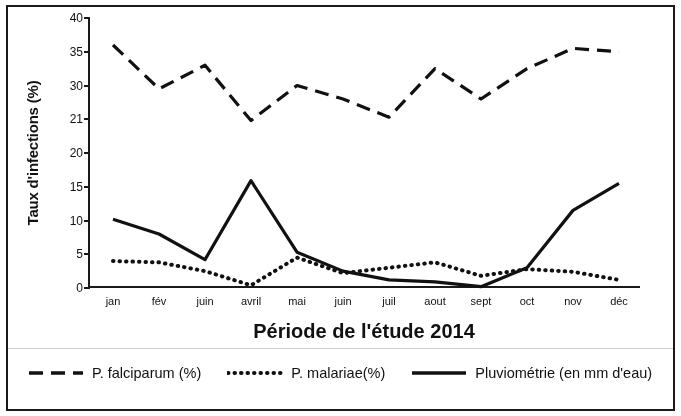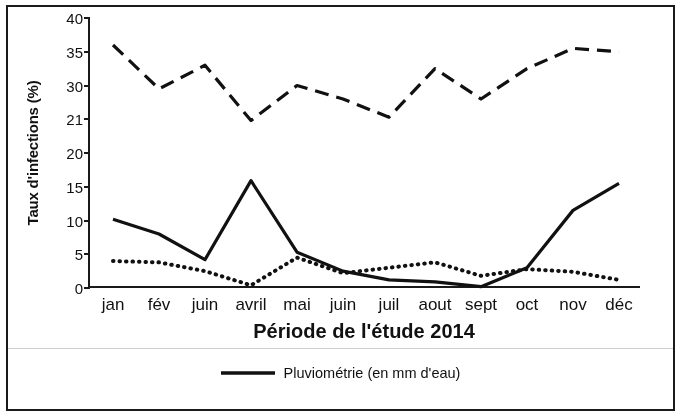--- a/index.html
+++ b/index.html
@@ -68,38 +68,38 @@
     font-size: 15px;
     font-weight: bold;
     color: #111;
     letter-spacing: -0.2px;
   }
   .ytick {
     position: absolute;
     right: 100%;
     margin-right: 7px;
     transform: translateY(-50%);
-    font-size: 15px;
+    font-size: 12px;
     color: #111;
     white-space: nowrap;
   }
   .ytick-mark {
     position: absolute;
     right: 100%;
     width: 6px;
     height: 0;
     border-top: 2px solid #1a1a1a;
     transform: translateY(-1px);
   }
   .xtick-label {
     position: absolute;
     top: 100%;
     margin-top: 9px;
     transform: translateX(-50%);
-    font-size: 17px;
+    font-size: 11px;
     color: #111;
     white-space: nowrap;
   }
   .xlabel {
     position: absolute;
     left: 88px;
     top: 320px;
     width: 552px;
     text-align: center;
     font-size: 20px;
@@ -195,19 +195,35 @@
   </div>
 
   <div class="xlabel">Période de l'étude 2014</div>
 
   <div class="divider"></div>
 
   <div class="legend" id="legend">
       <div class="legend-item">
         <div class="legend-swatch">
           <svg width="56" height="10" viewBox="0 0 56 10">
+            <line x1="1" y1="5" x2="55" y2="5" stroke="#111111" stroke-width="3.4" stroke-linecap="butt" stroke-dasharray="14 8"></line>
+          </svg>
+        </div>
+        <span class="legend-label">P. falciparum (%)</span>
+      </div>
+      <div class="legend-item">
+        <div class="legend-swatch">
+          <svg width="56" height="10" viewBox="0 0 56 10">
+            <line x1="1" y1="5" x2="55" y2="5" stroke="#111111" stroke-width="4" stroke-linecap="round" stroke-dasharray="0.5 6"></line>
+          </svg>
+        </div>
+        <span class="legend-label">P. malariae(%)</span>
+      </div>
+      <div class="legend-item">
+        <div class="legend-swatch">
+          <svg width="56" height="10" viewBox="0 0 56 10">
             <line x1="1" y1="5" x2="55" y2="5" stroke="#111111" stroke-width="3.4" stroke-linecap="butt"></line>
           </svg>
         </div>
         <span class="legend-label">Pluviométrie (en mm d'eau)</span>
       </div>
     </div>
 </div>
 
 </body></html>

